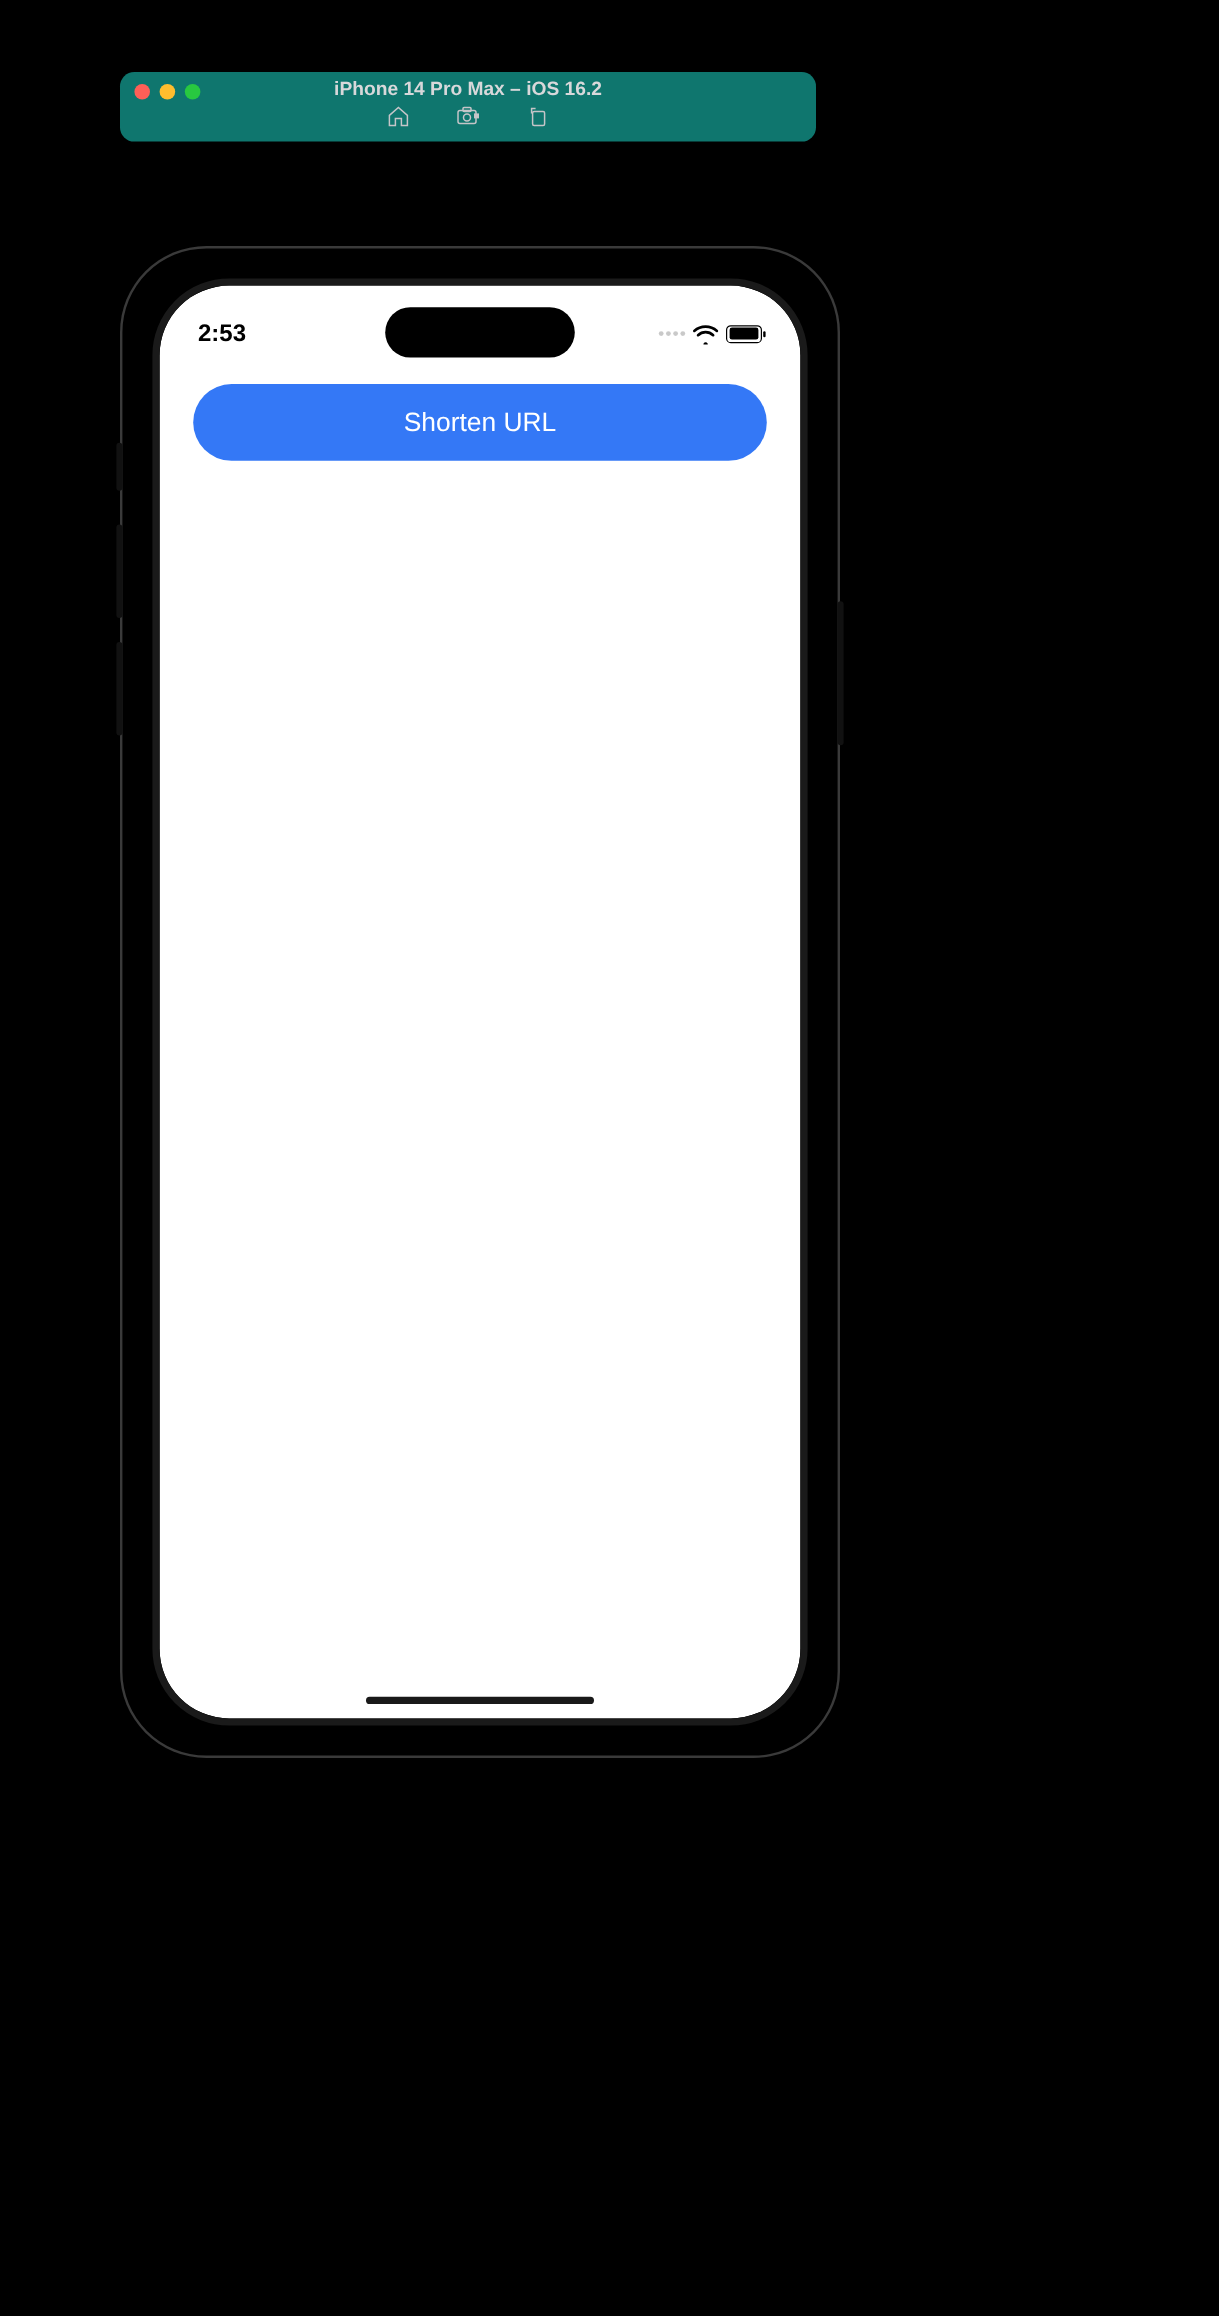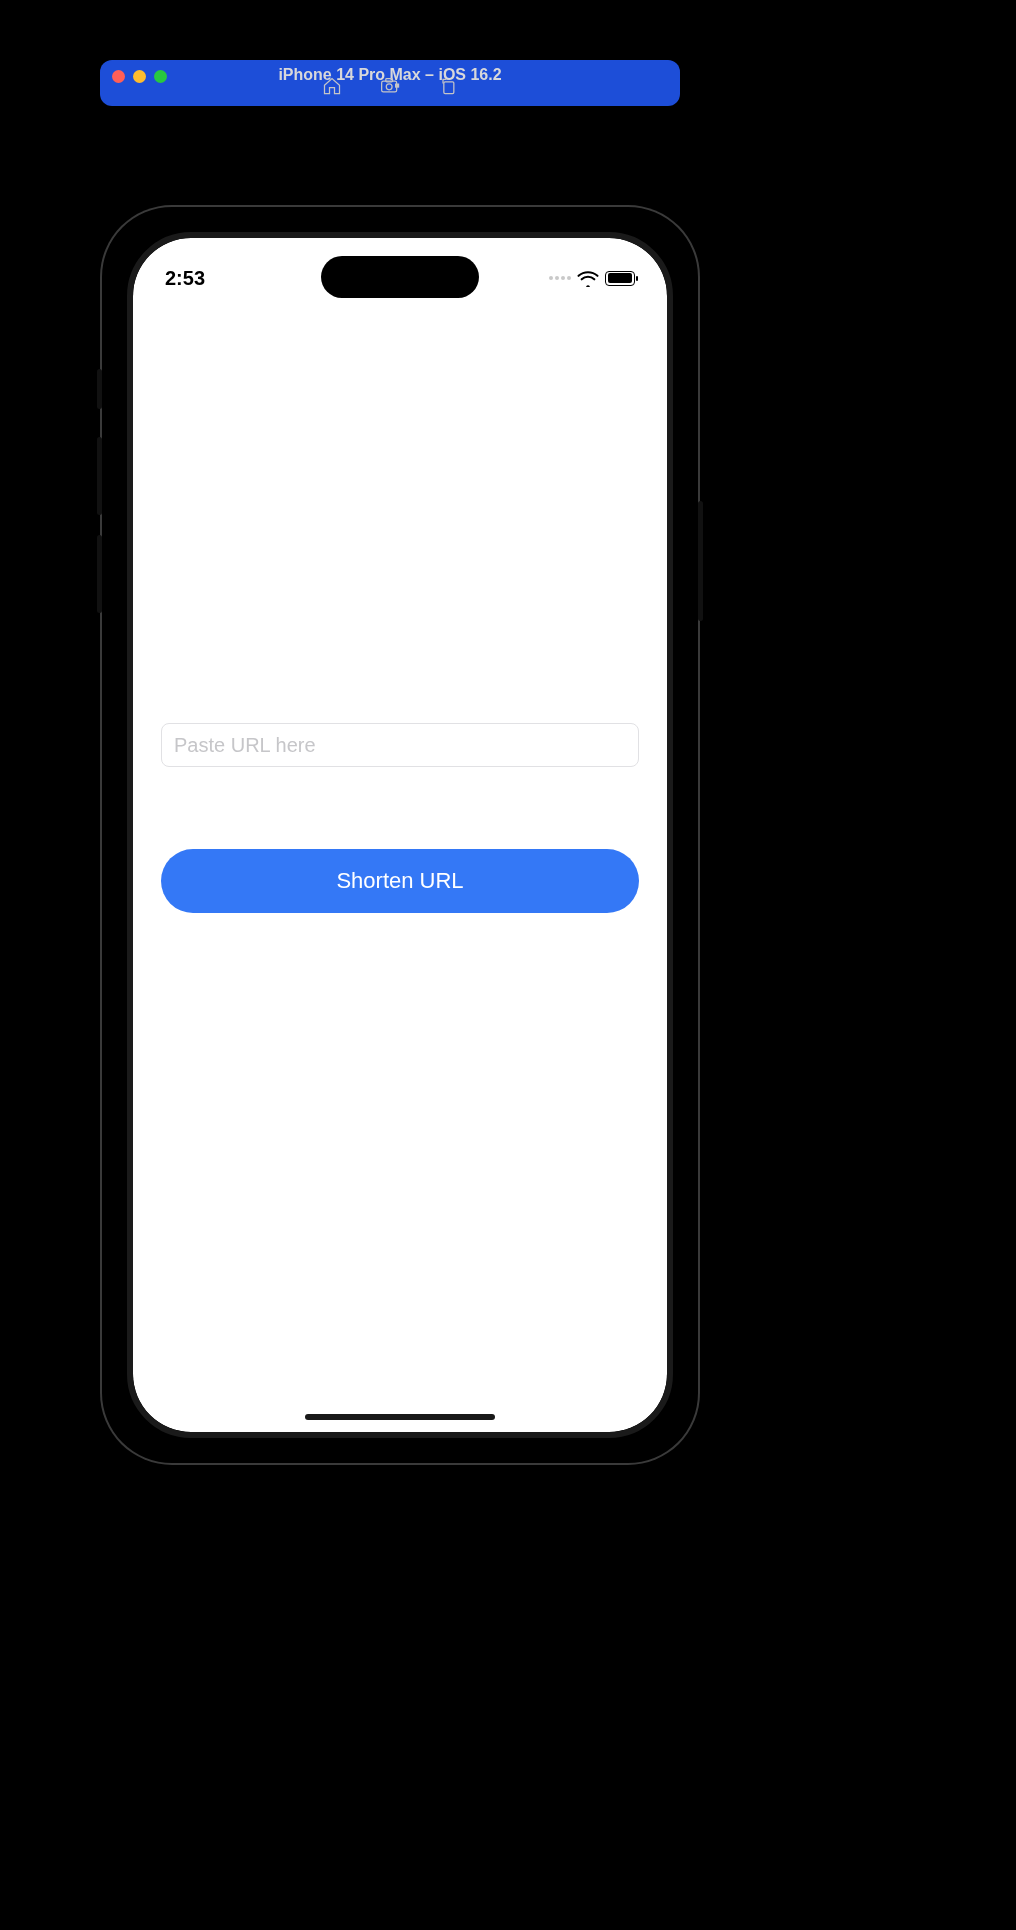--- a/index.html
+++ b/index.html
@@ -16,22 +16,22 @@
       position: relative;
       overflow: hidden;
     }
 
     
     .sim-window {
       position: absolute;
       top: 60px;
       left: 100px;
       width: 580px;
-      height: 46px;
-      background: #1d4ed8;
+      height: 58px;
+      background: #0f766e;
       border-radius: 12px;
       box-shadow: 0 8px 24px rgba(0,0,0,0.5);
     }
     .sim-toolbar {
       position: relative;
       height: 100%;
     }
     .traffic-lights {
       position: absolute;
       left: 12px;
@@ -304,20 +304,19 @@
               <path d="M1.5 7.5 a16 16 0 0 1 21 0" stroke="#000" stroke-width="2.4" fill="none" stroke-linecap="round"></path>
             </svg>
           </span>
           <span class="battery-icon">
             <span class="battery-fill"></span>
           </span>
         </div>
       </div>
 
       <div class="app-content">
-        <input type="text" class="url-input" placeholder="Paste URL here" style="">
         <button class="shorten-btn">Shorten URL</button>
       </div>
 
       <div class="home-indicator"></div>
     </div>
   </div>
 </div>
 
 </body></html>

